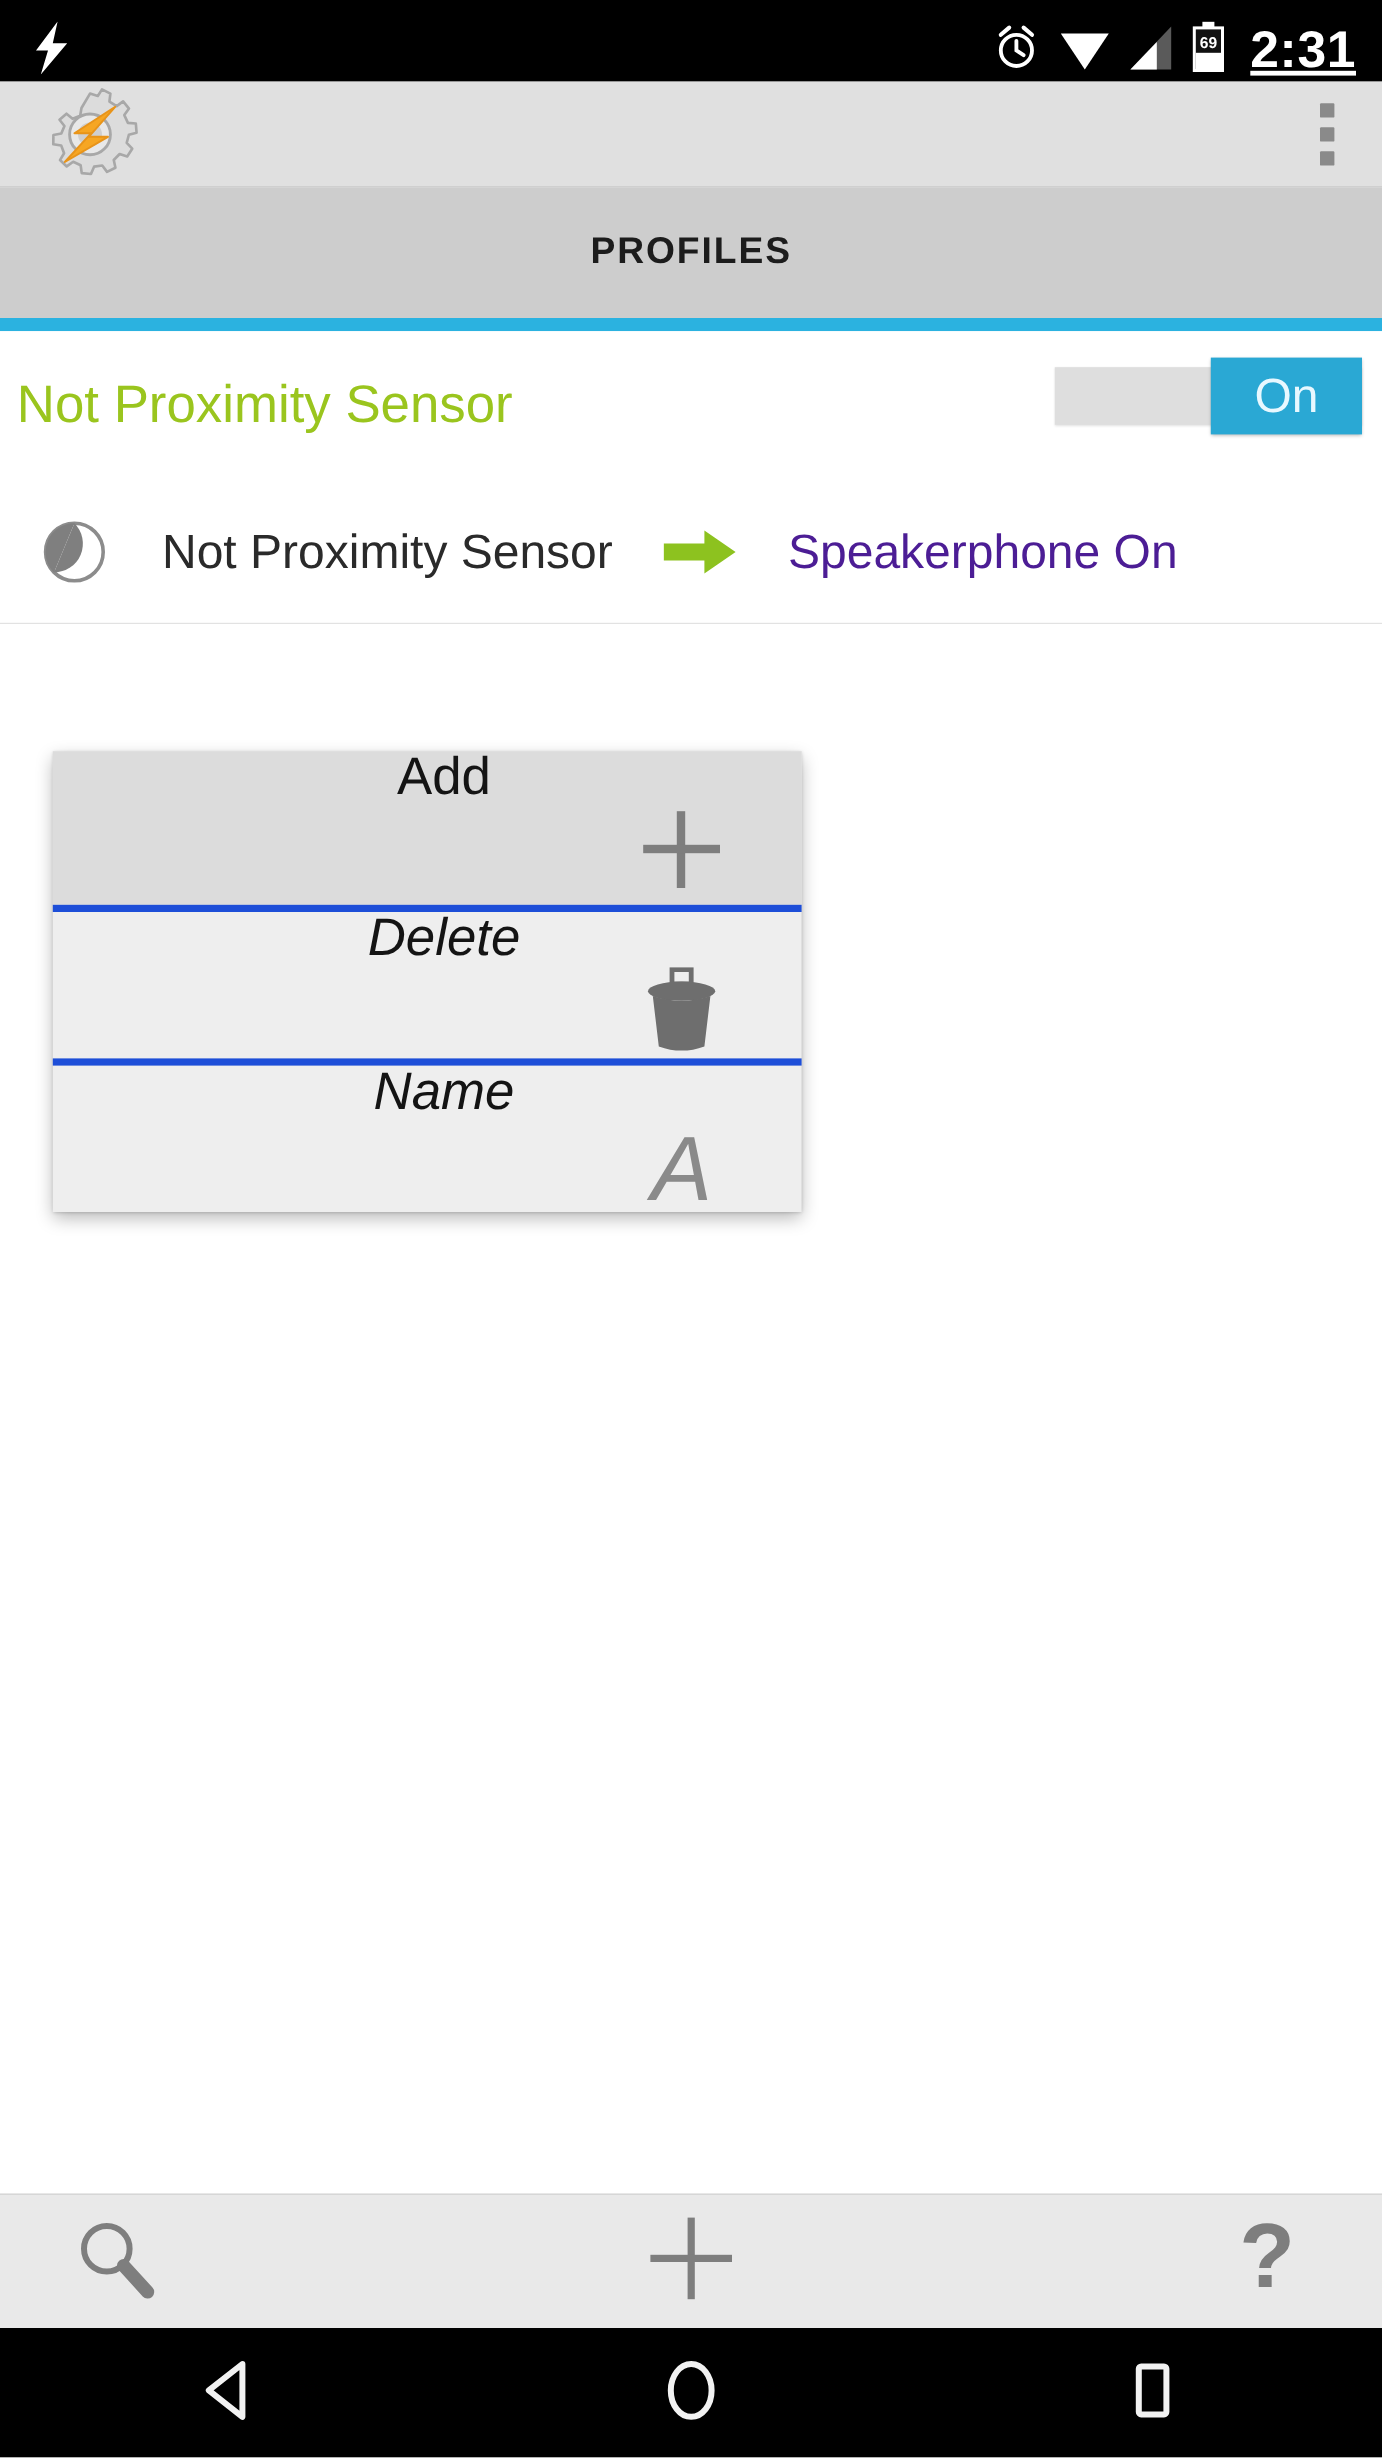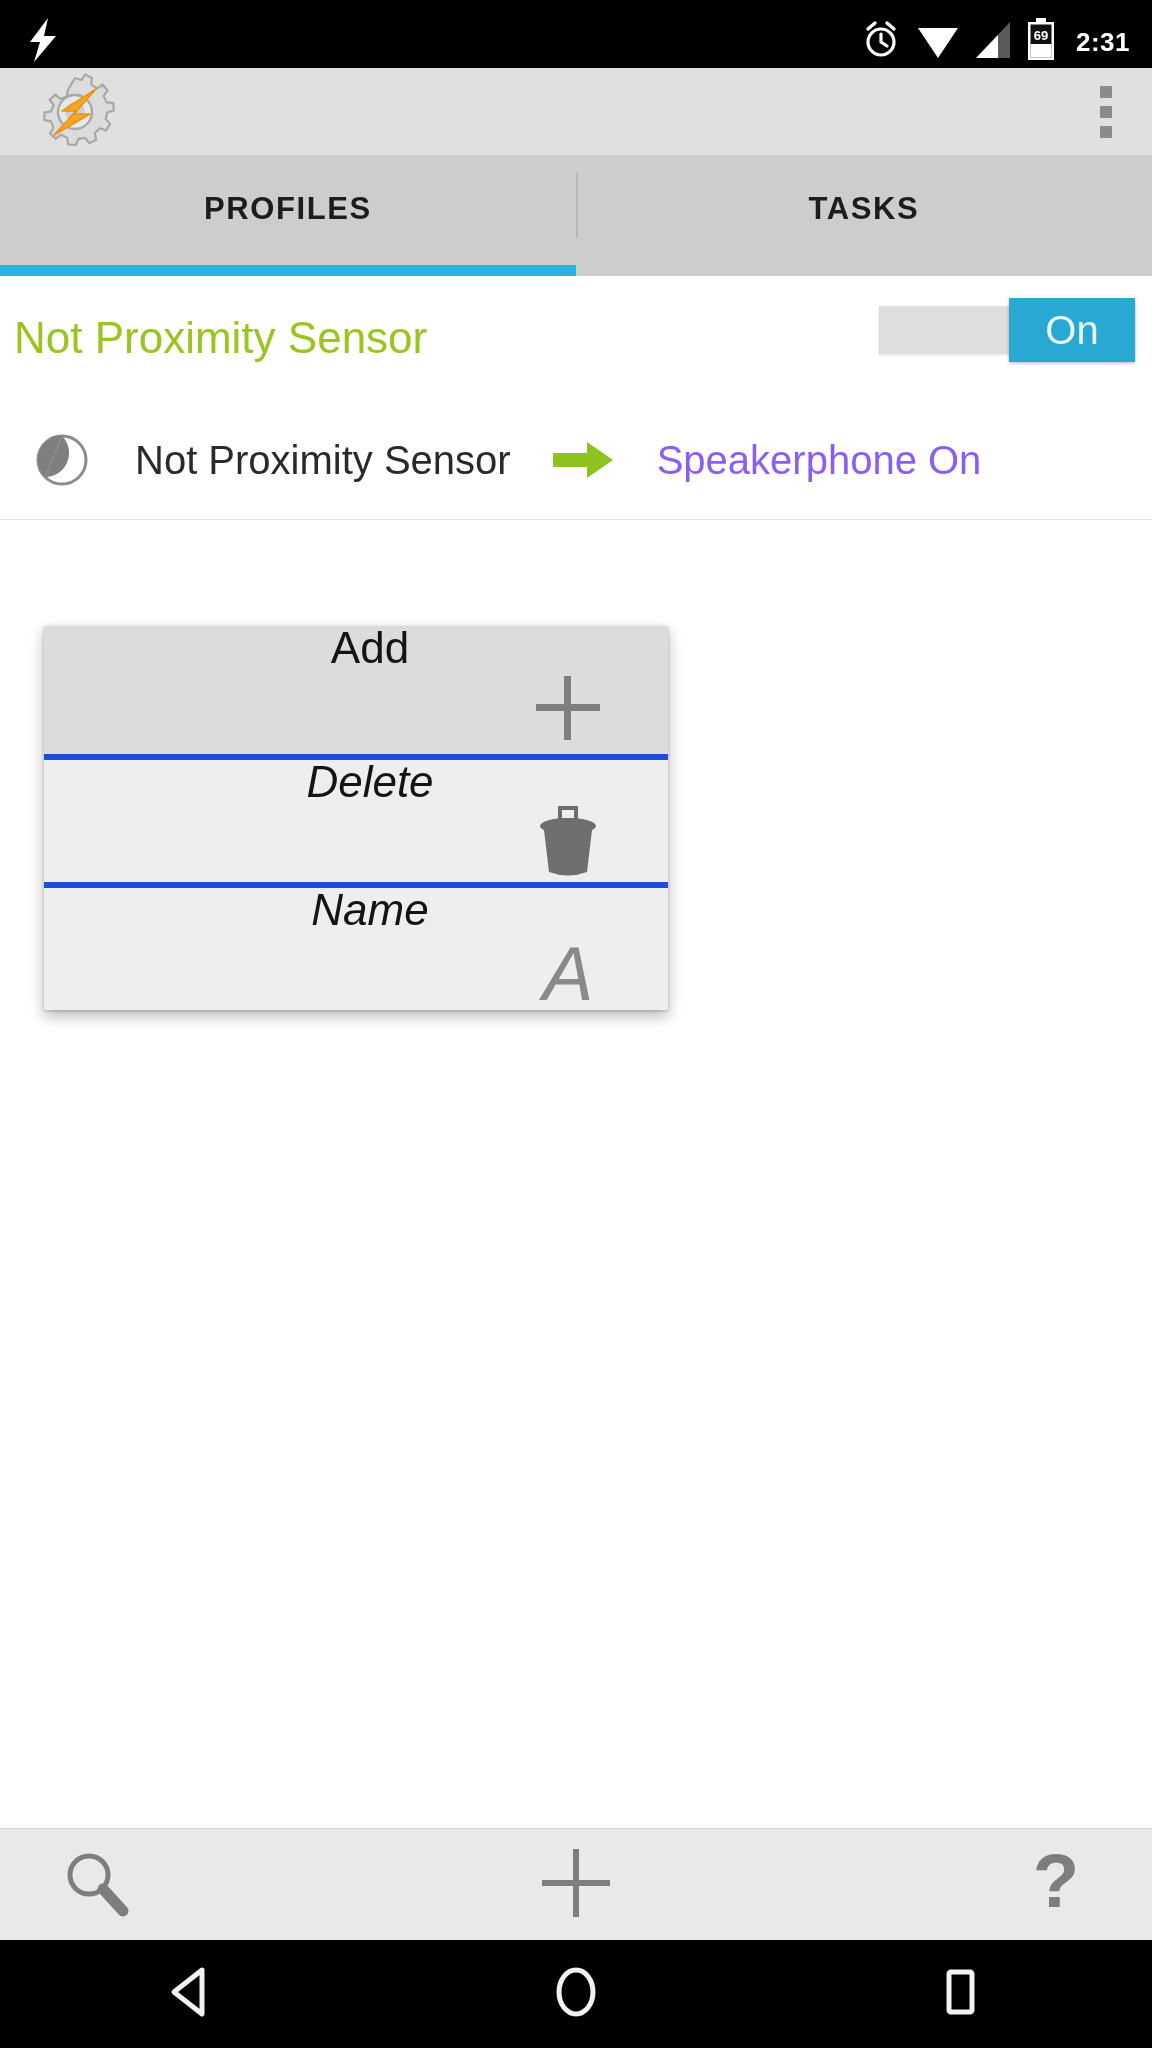--- a/index.html
+++ b/index.html
@@ -12,21 +12,21 @@
   #screen { position:relative; width:1152px; height:2048px; background:#fff; }
 
   
   .statusbar {
     position:absolute; left:0; top:0; width:1152px; height:68px;
     background:#000; display:flex; align-items:center;
     padding:16px 22px 0 26px;
   }
   .sb-left { display:flex; align-items:center; }
   .sb-right { margin-left:auto; display:flex; align-items:center; gap:14px; }
-  .sb-time { color:#fff; font-size:26px; font-weight:bold; letter-spacing:0.5px; margin-left:6px; line-height:1; }
+  .sb-time { color:#fff; font-size:43px; font-weight:bold; letter-spacing:0.5px; margin-left:6px; line-height:1;text-decoration:underline; }
   .sb-icon { display:block; }
 
   
   .appbar {
     position:absolute; left:0; top:68px; width:1152px; height:88px;
     background:#e0e0e0; display:flex; align-items:center;
     border-bottom:1px solid #cfcfcf;
   }
   .app-logo { margin-left:34px; width:82px; height:82px; display:block; }
   .overflow {
@@ -76,21 +76,21 @@
 
   
   .profile-row {
     position:absolute; left:0; top:400px; width:1152px; height:120px;
     background:#fff; display:flex; align-items:center;
     border-bottom:1px solid #e2e2e2;
   }
   .state-icon { margin-left:35px; width:54px; height:54px; display:block; }
   .ctx-text { margin-left:46px; font-size:40px; color:#2a2a2a; line-height:1; }
   .arrow-icon { margin-left:42px; width:62px; height:44px; display:block; }
-  .task-text { margin-left:42px; font-size:40px; color:#8b5cf6; line-height:1; }
+  .task-text { margin-left:42px; font-size:40px; color:#4c1d95; line-height:1; }
 
   
   .ctxmenu {
     position:absolute; left:44px; top:626px; width:624px;
     background:#eeeeee;
     box-shadow:0 6px 14px rgba(0,0,0,0.28), 0 1px 3px rgba(0,0,0,0.20);
   }
   .ctx-item {
     position:relative; height:128px; display:flex; align-items:center;
     padding:0 0 0 28px;
@@ -181,23 +181,20 @@
       <i></i>
       <i></i>
     </div>
   </div>
 
   <div class="tabs">
     <div class="tab">
       <span>PROFILES</span>
       <span class="indicator"></span>
     </div>
-    <div class="tab">
-      <span>TASKS</span>
-    </div>
   </div>
 
   <div class="profile-header">
     <span class="profile-name">Not Proximity Sensor</span>
     <div class="toggle">
       <div class="thumb">
         <span>On</span>
       </div>
     </div>
   </div>

